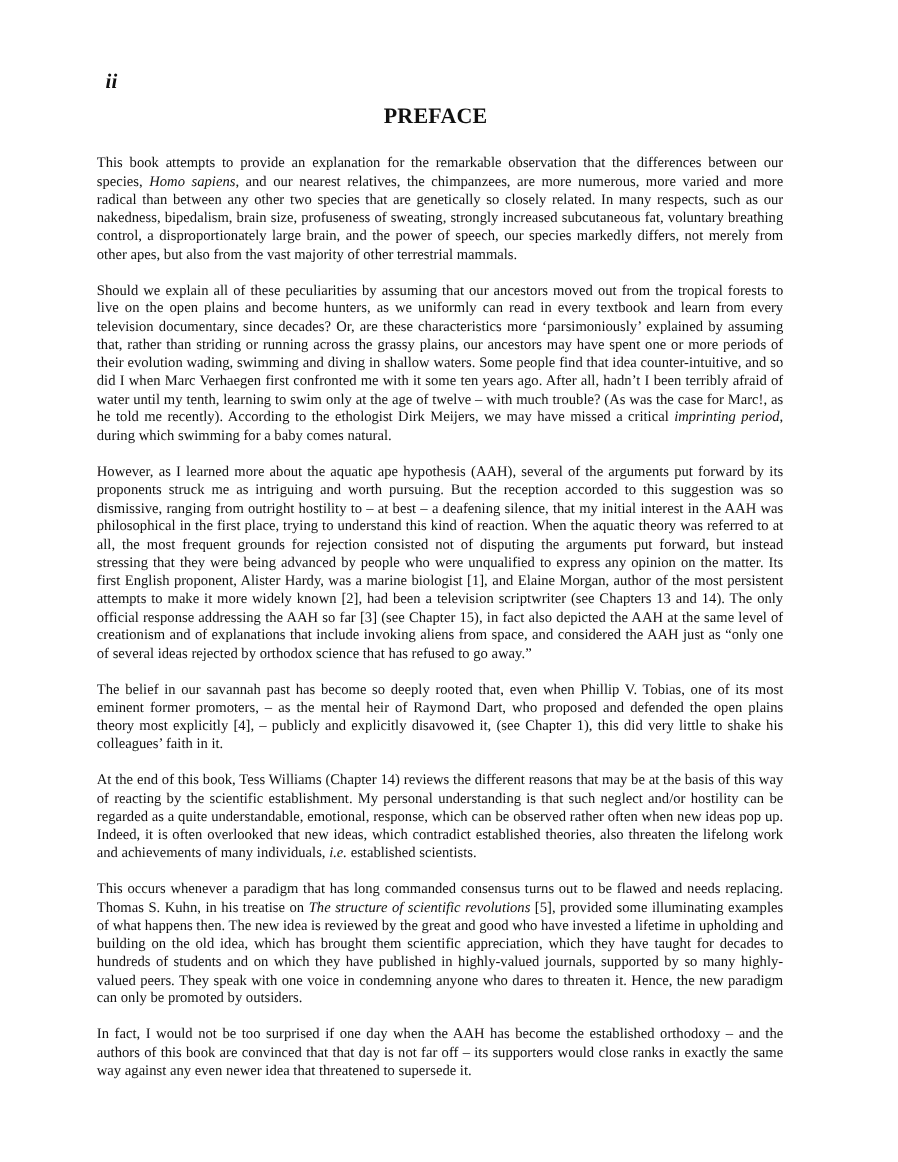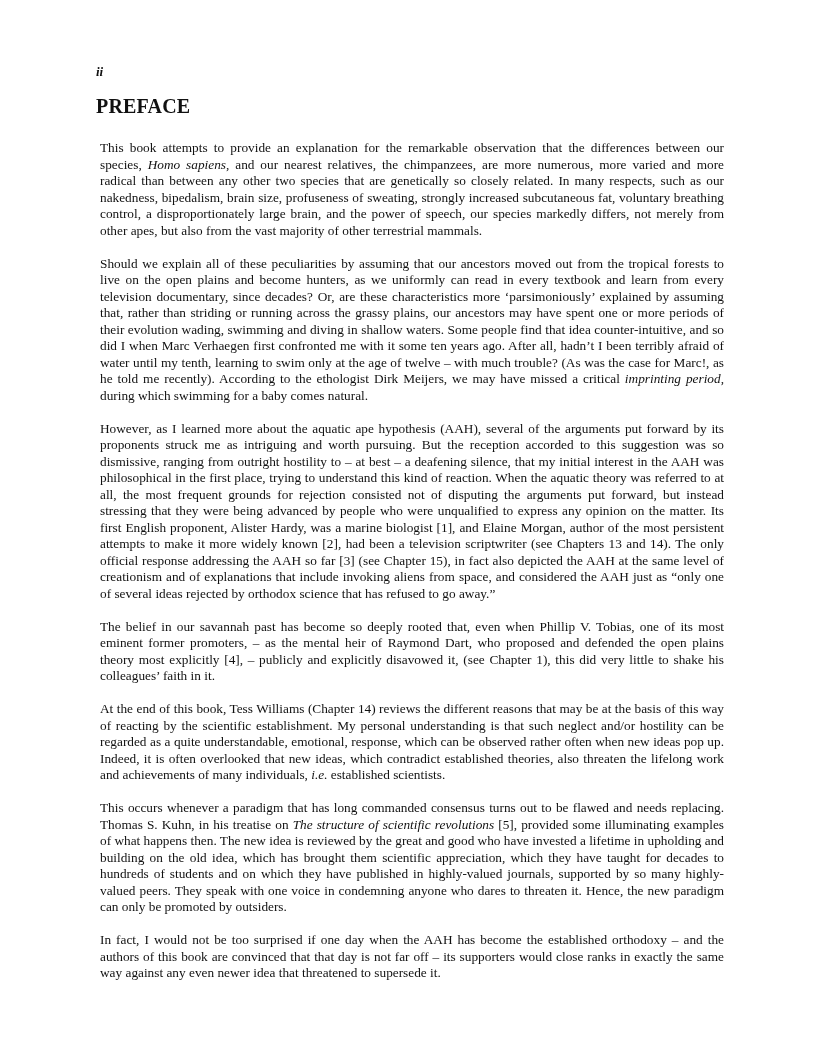--- a/index.html
+++ b/index.html
@@ -2,28 +2,28 @@
 <html><head>
   <meta charset="utf-8">
   <style>
     html, body { margin: 0; padding: 0; background: #ffffff; }
     body {
       width: 816px; height: 1056px; position: relative; overflow: hidden;
       font-family: "Liberation Serif", serif; color: #111111;
     }
     .page-number {
       position: absolute; left: 96px; top: 64px;
-      font-size: 13px; font-weight: bold; font-style: italic;
+      font-size: 19px; font-weight: bold; font-style: italic;
     }
     .title {
-      position: absolute; left: 96px; width: 624px; top: 95px;
-      text-align: left; font-size: 20px; font-weight: bold; letter-spacing: 0.2px;
+      position: absolute; left: 84px; width: 624px; top: 95px;
+      text-align: center; font-size: 20px; font-weight: bold; letter-spacing: 0.2px;
     }
     .body {
-      position: absolute; left: 100px; top: 140px; width: 624px;
+      position: absolute; left: 88px; top: 140px; width: 624px;
       font-size: 13.3px; line-height: 16.5px; text-align: justify;
     }
     .body p { margin: 0 0 16.5px 0; }
     .it { font-style: italic; }
     .b { font-weight: normal; }
   </style>
 </head>
 <body>
 
 <div class="page-number">ii</div>

